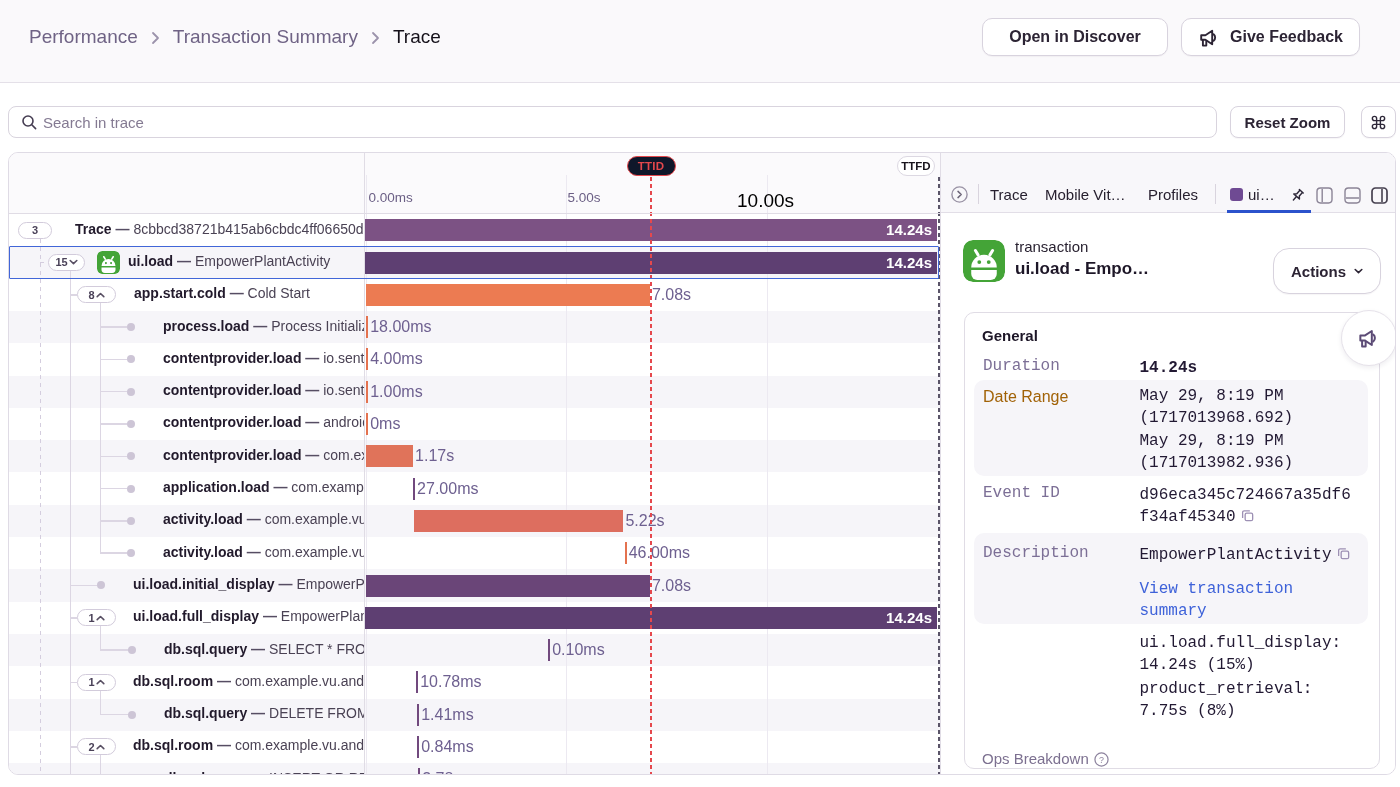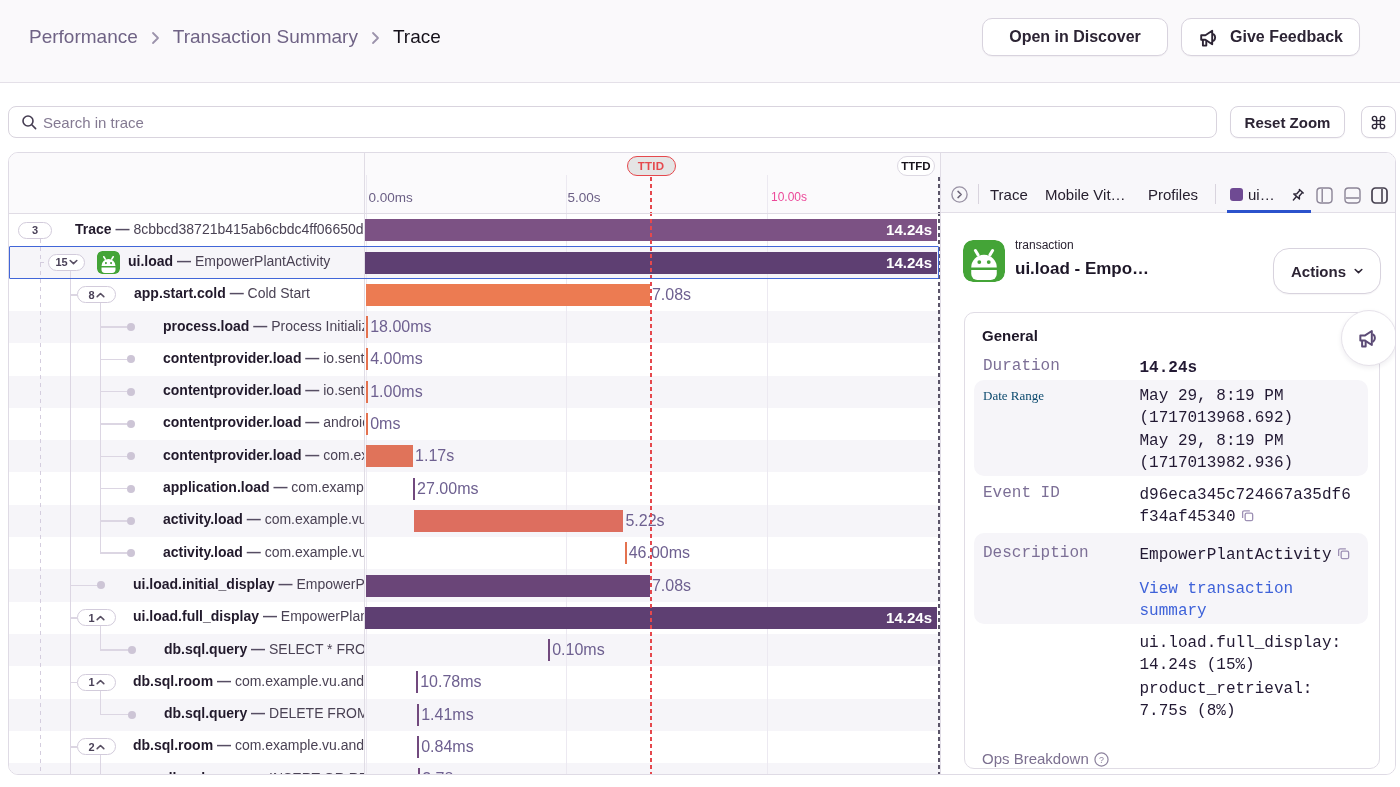--- a/index.html
+++ b/index.html
@@ -200,25 +200,25 @@
 <div class="rowtxt" style="left:124px;top:584.4px;width:231px;overflow:hidden"><b>db.sql.room</b><span class="sep"> — </span>com.example.vu.android.database.AppDatabase</div>
 <div class="bar" style="left:408.0px;top:583.0px;width:2.0px;background:#71497e">
 </div>
 <div class="blab" style="left:412.2px;top:583.0px">0.84ms</div>
 
 <div class="rowtxt" style="left:155px;top:616.7px;width:200px;overflow:hidden"><b>db.sql.query</b><span class="sep"> — </span>INSERT OR REPLACE INTO products</div>
 <div class="bar" style="left:409.0px;top:615.3px;width:2.0px;background:#71497e">
 </div>
 <div class="blab" style="left:413.2px;top:615.3px">2.78ms</div>
 <div class="abs" style="left:355px;top:0;width:1px;height:623px;background:#e0dce5;z-index:7"></div>
-<div class="abs" style="left:617.6px;top:2.5px;width:49px;height:20px;border:1.5px solid #e5484d;border-radius:10px;background:#e5e5e5;z-index:8;display:flex;align-items:center;justify-content:center;font-size:11.5px;font-weight:700;color:#e5484d;letter-spacing:0.3px">TTID</div>
+<div class="abs" style="left:617.6px;top:2.5px;width:49px;height:20px;border:1.5px solid #e5484d;border-radius:10px;background:#0f172a;z-index:8;display:flex;align-items:center;justify-content:center;font-size:11.5px;font-weight:700;color:#e5484d;letter-spacing:0.3px">TTID</div>
 <div class="abs" style="left:888px;top:2.5px;width:38px;height:20px;border:1px solid #dcd8e2;border-radius:10px;background:#fff;z-index:8;display:flex;align-items:center;justify-content:center;font-size:11.5px;font-weight:700;color:#18141c">TTFD</div>
 <div class="abs" style="left:359.5px;top:37px;font-size:13.5px;color:#6b5f85;z-index:3">0.00ms</div>
 <div class="abs" style="left:558.5px;top:37px;font-size:13.5px;color:#6b5f85;z-index:3">5.00s</div>
-<div class="abs" style="left:762px;top:37px;font-size:12px;color:#ec4899;z-index:3">10.00s</div>
+<div class="abs" style="left:728px;top:37px;font-size:19px;color:#000000;z-index:3">10.00s</div>
 <div class="abs" style="left:641.0px;top:24px;width:1.5px;height:599px;z-index:6;background:repeating-linear-gradient(to bottom,#e5484d 0 4px,transparent 4px 7px)"></div>
 <div class="abs" style="left:929px;top:24px;width:1.5px;height:599px;z-index:6;background:repeating-linear-gradient(to bottom,#5a5468 0 4px,transparent 4px 7px)"></div>
 <div class="abs" style="left:0;top:93.3px;width:930px;height:32.3px;border:1.5px solid #4166d8;z-index:8;border-radius:1px"></div>
 <div class="abs" style="left:931px;top:0;width:457px;height:623px;background:#fff;border-left:1px solid #e0dce5;z-index:9">
 <div class="abs" style="left:0;top:0;width:100%;height:60px;background:#f8f7fa;border-bottom:1px solid #e2dee7"></div>
 <div class="ic" style="left:10px;top:33px"><svg width="17" height="17" viewBox="0 0 17 17">
           <circle cx="8.5" cy="8.5" r="7.6" fill="none" stroke="#9a93a5" stroke-width="1.4"></circle>
           <path d="M7 5.4 L10.2 8.5 L7 11.6" fill="none" stroke="#6e6779" stroke-width="1.5" stroke-linecap="round" stroke-linejoin="round"></path>
         </svg></div>
 <div class="abs" style="left:37px;top:31px;width:1px;height:20px;background:#d9d4de"></div>
@@ -249,31 +249,31 @@
         </svg></div>
 <svg width="42" height="42" viewBox="0 0 24 24" style="position:absolute;left:22px;top:87px;border-radius:10px">
         <rect x="0" y="0" width="24" height="24" rx="5.5" fill="#44A437"></rect>
         <path d="M4.7 15.7 a7.3 7.3 0 0 1 14.6 0 z" fill="#fff"></path>
         <line x1="8.6" y1="8.5" x2="7.1" y2="6" stroke="#fff" stroke-width="1.7" stroke-linecap="round"></line>
         <line x1="15.4" y1="8.5" x2="16.9" y2="6" stroke="#fff" stroke-width="1.7" stroke-linecap="round"></line>
         <circle cx="9.3" cy="12.6" r="1.1" fill="#44A437"></circle>
         <circle cx="14.7" cy="12.6" r="1.1" fill="#44A437"></circle>
         <path d="M4.7 17.2 h14.6 v2.2 a3.5 3.5 0 0 1 -3.5 3.5 h-7.6 a3.5 3.5 0 0 1 -3.5 -3.5 z" fill="#fff"></path>
       </svg>
-<div class="abs" style="left:74px;top:85px;font-size:12px;color:#2a2332">transaction</div>
+<div class="abs" style="left:74px;top:85px;font-size:15px;color:#2a2332">transaction</div>
 <div class="abs" style="left:74px;top:106px;font-size:17px;font-weight:700;color:#1d1627">ui.load - Empo…</div>
 <div class="btn" style="left:332px;top:95px;width:108px;height:46px;font-size:15px;border-radius:16px;gap:7px">Actions<svg width="9" height="6" viewBox="0 0 9 6" style="margin-left:1px">
           <path d="M1.2 1.5 L4.5 4.6 L7.8 1.5" fill="none" stroke="#2c2434" stroke-width="1.6" stroke-linecap="round" stroke-linejoin="round"></path>
         </svg></div>
 <div class="abs" style="left:23px;top:159px;width:416px;height:457px;border:1px solid #e0dce5;border-radius:10px;background:#fff;overflow:hidden">
 <div class="abs" style="left:17px;top:14px;font-size:15px;font-weight:700;color:#1d1627">General</div>
 <div style="position:absolute;left:18px;font-size:16px;color:#7c6f96;font-family:'Liberation Mono',monospace;top:44px">Duration</div>
 <div style="position:absolute;left:174.5px;font-size:16px;color:#221933;font-family:'Liberation Mono',monospace;line-height:22.4px;top:44px;font-weight:700">14.24s</div>
 <div class="abs" style="left:8.5px;top:67px;width:394px;height:96px;background:#f6f5f9;border-radius:10px"></div>
-<div style="position:absolute;left:18px;font-size:13px;color:#0c4a6e;font-family:Liberation Serif, serif;top:75px">Date Range</div>
+<div style="position:absolute;left:18px;font-size:16px;color:#a16207;font-family:Liberation Sans, sans-serif;top:75px">Date Range</div>
 <div style="position:absolute;left:174.5px;font-size:16px;color:#221933;font-family:'Liberation Mono',monospace;line-height:22.4px;top:72px">May 29, 8:19 PM<br>(1717013968.692)<br>May 29, 8:19 PM<br>(1717013982.936)</div>
 <div style="position:absolute;left:18px;font-size:16px;color:#7c6f96;font-family:'Liberation Mono',monospace;top:171px">Event ID</div>
 <div style="position:absolute;left:174.5px;font-size:16px;color:#221933;font-family:'Liberation Mono',monospace;line-height:22.4px;top:171px">d96eca345c724667a35df6<br>f34af45340<svg width="15" height="15" viewBox="0 0 16 16" style="vertical-align:-2px;margin-left:4px">
             <rect x="5.5" y="5.5" width="8" height="8" rx="1.6" fill="none" stroke="#9d90b4" stroke-width="1.4"></rect>
             <path d="M10.5 3 H4.4 A1.6 1.6 0 0 0 2.8 4.6 V10.7" fill="none" stroke="#9d90b4" stroke-width="1.4"></path>
           </svg></div>
 <div class="abs" style="left:8.5px;top:220px;width:394px;height:91px;background:#f6f5f9;border-radius:10px"></div>
 <div style="position:absolute;left:18px;font-size:16px;color:#7c6f96;font-family:'Liberation Mono',monospace;top:231px">Description</div>
 <div style="position:absolute;left:174.5px;font-size:16px;color:#221933;font-family:'Liberation Mono',monospace;line-height:22.4px;top:231px">EmpowerPlantActivity<svg width="15" height="15" viewBox="0 0 16 16" style="vertical-align:-2px;margin-left:4px">
             <rect x="5.5" y="5.5" width="8" height="8" rx="1.6" fill="none" stroke="#9d90b4" stroke-width="1.4"></rect>

